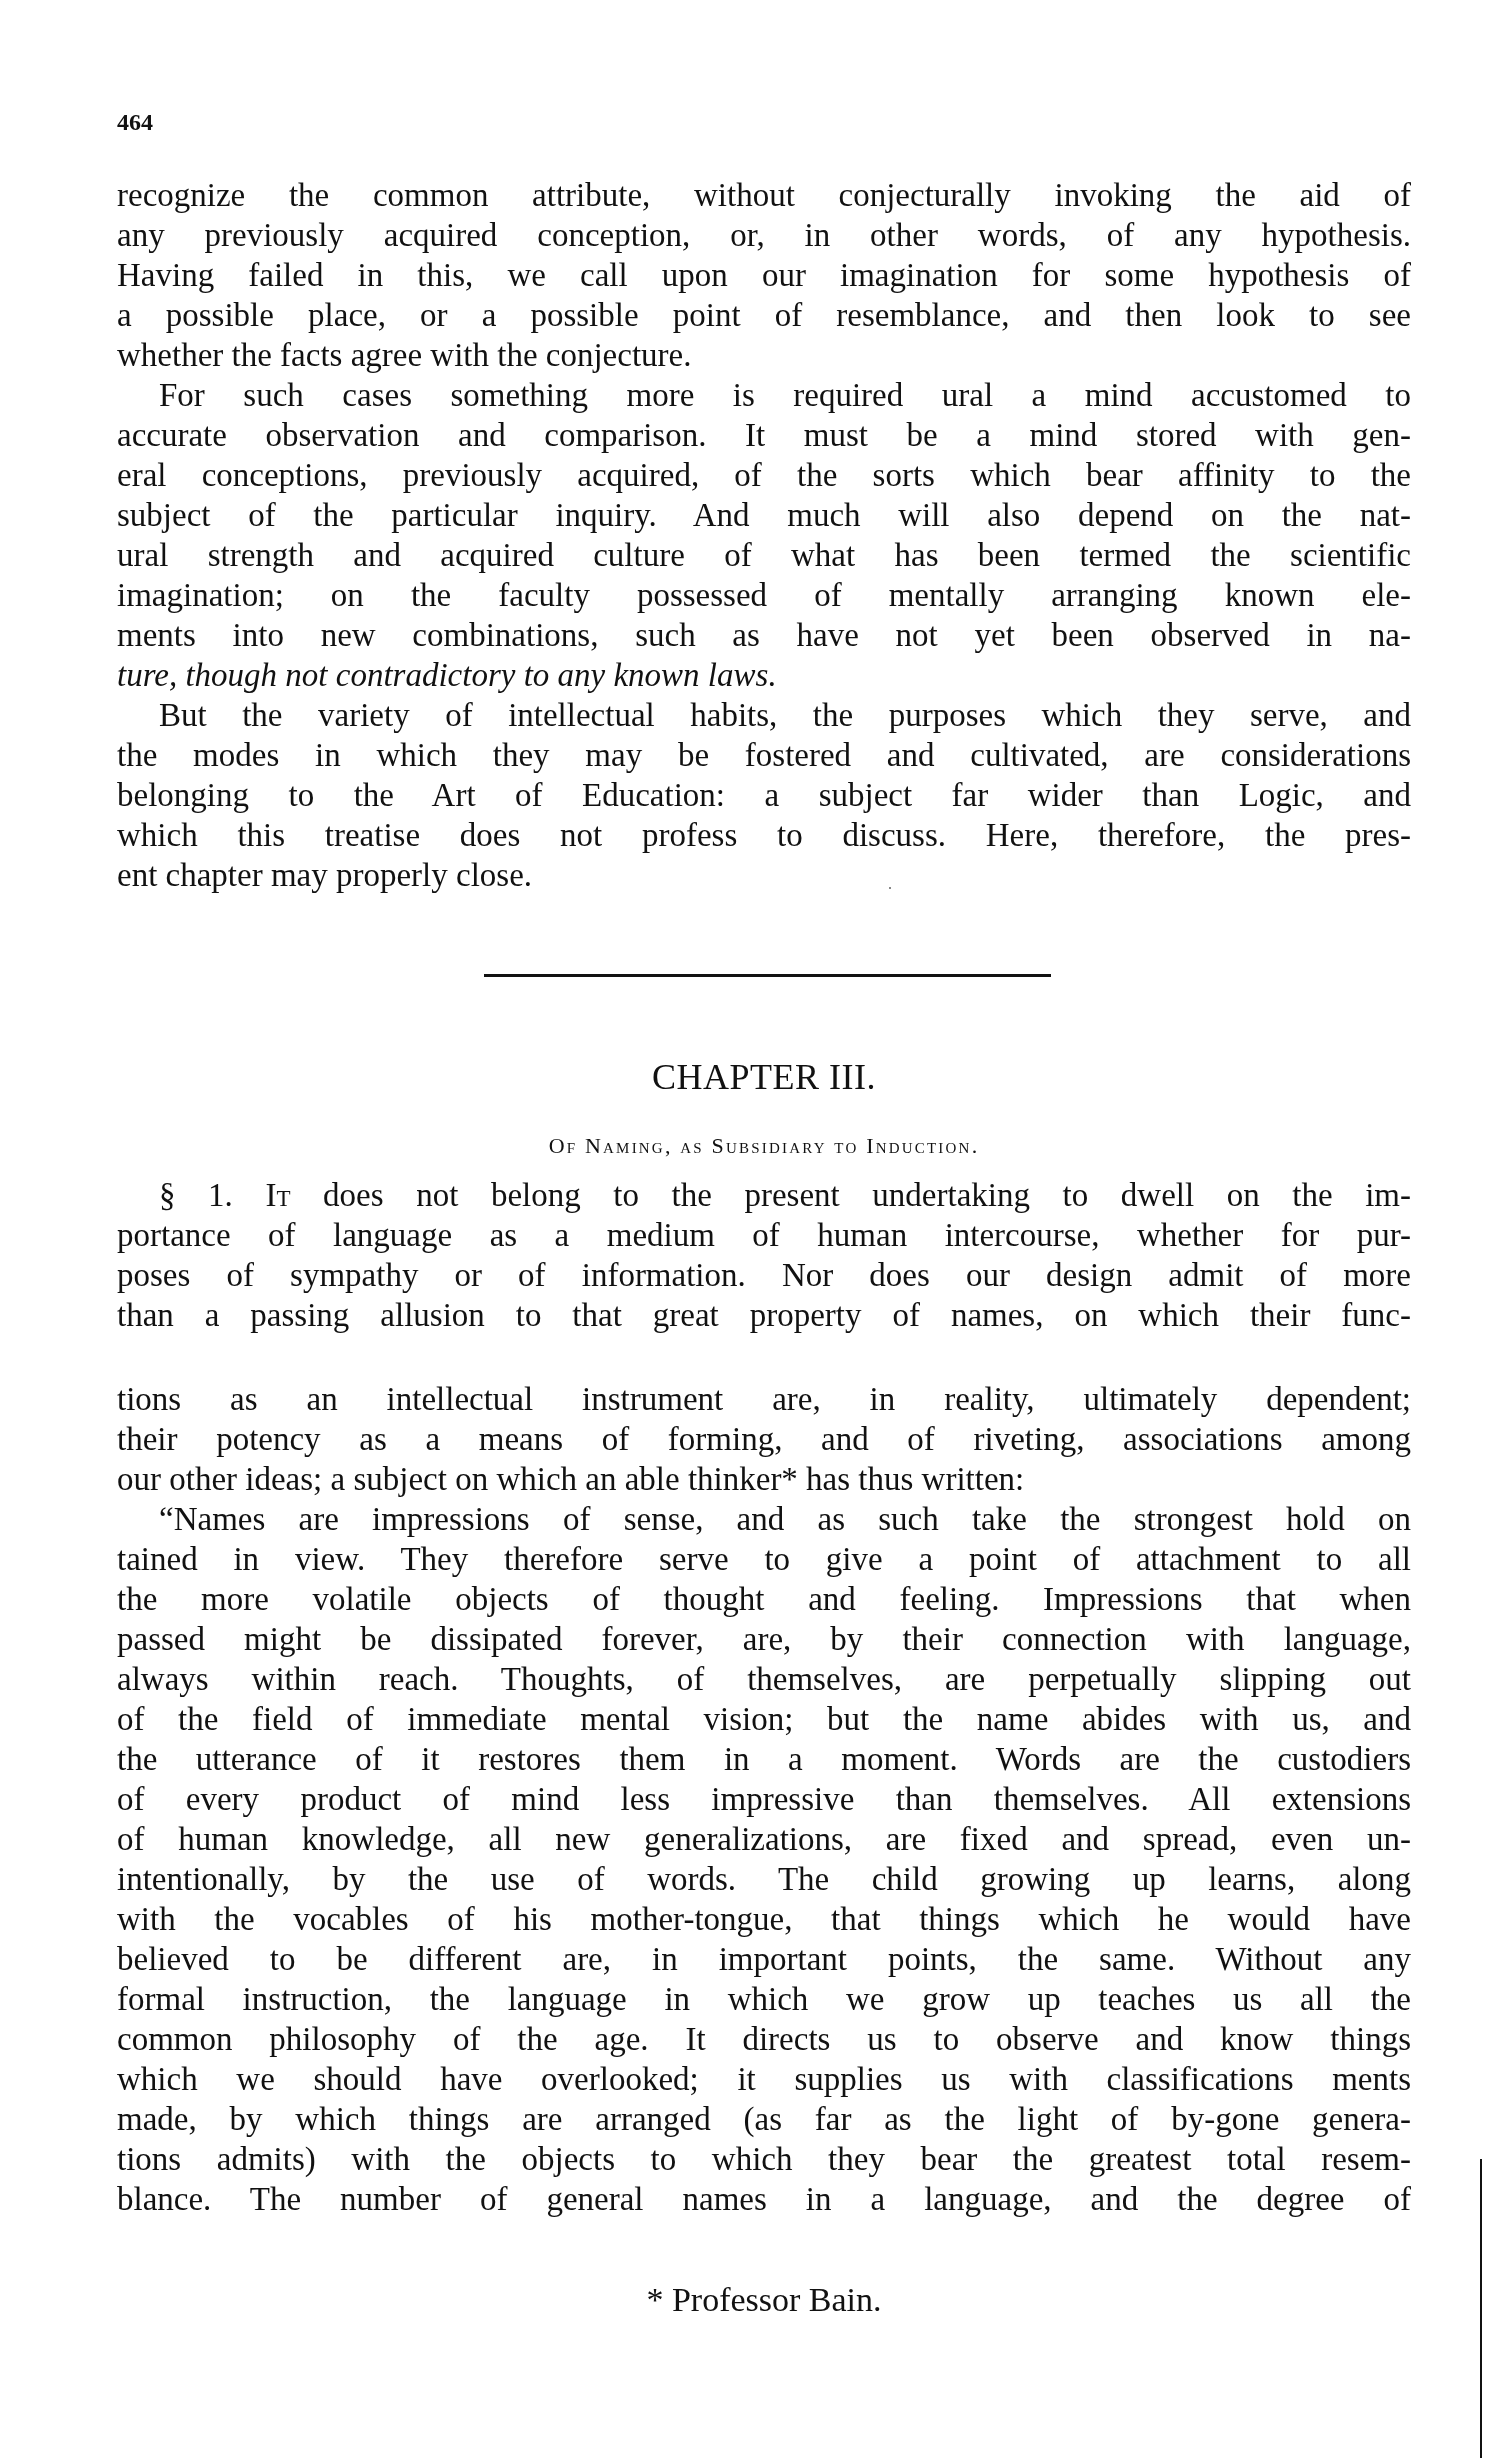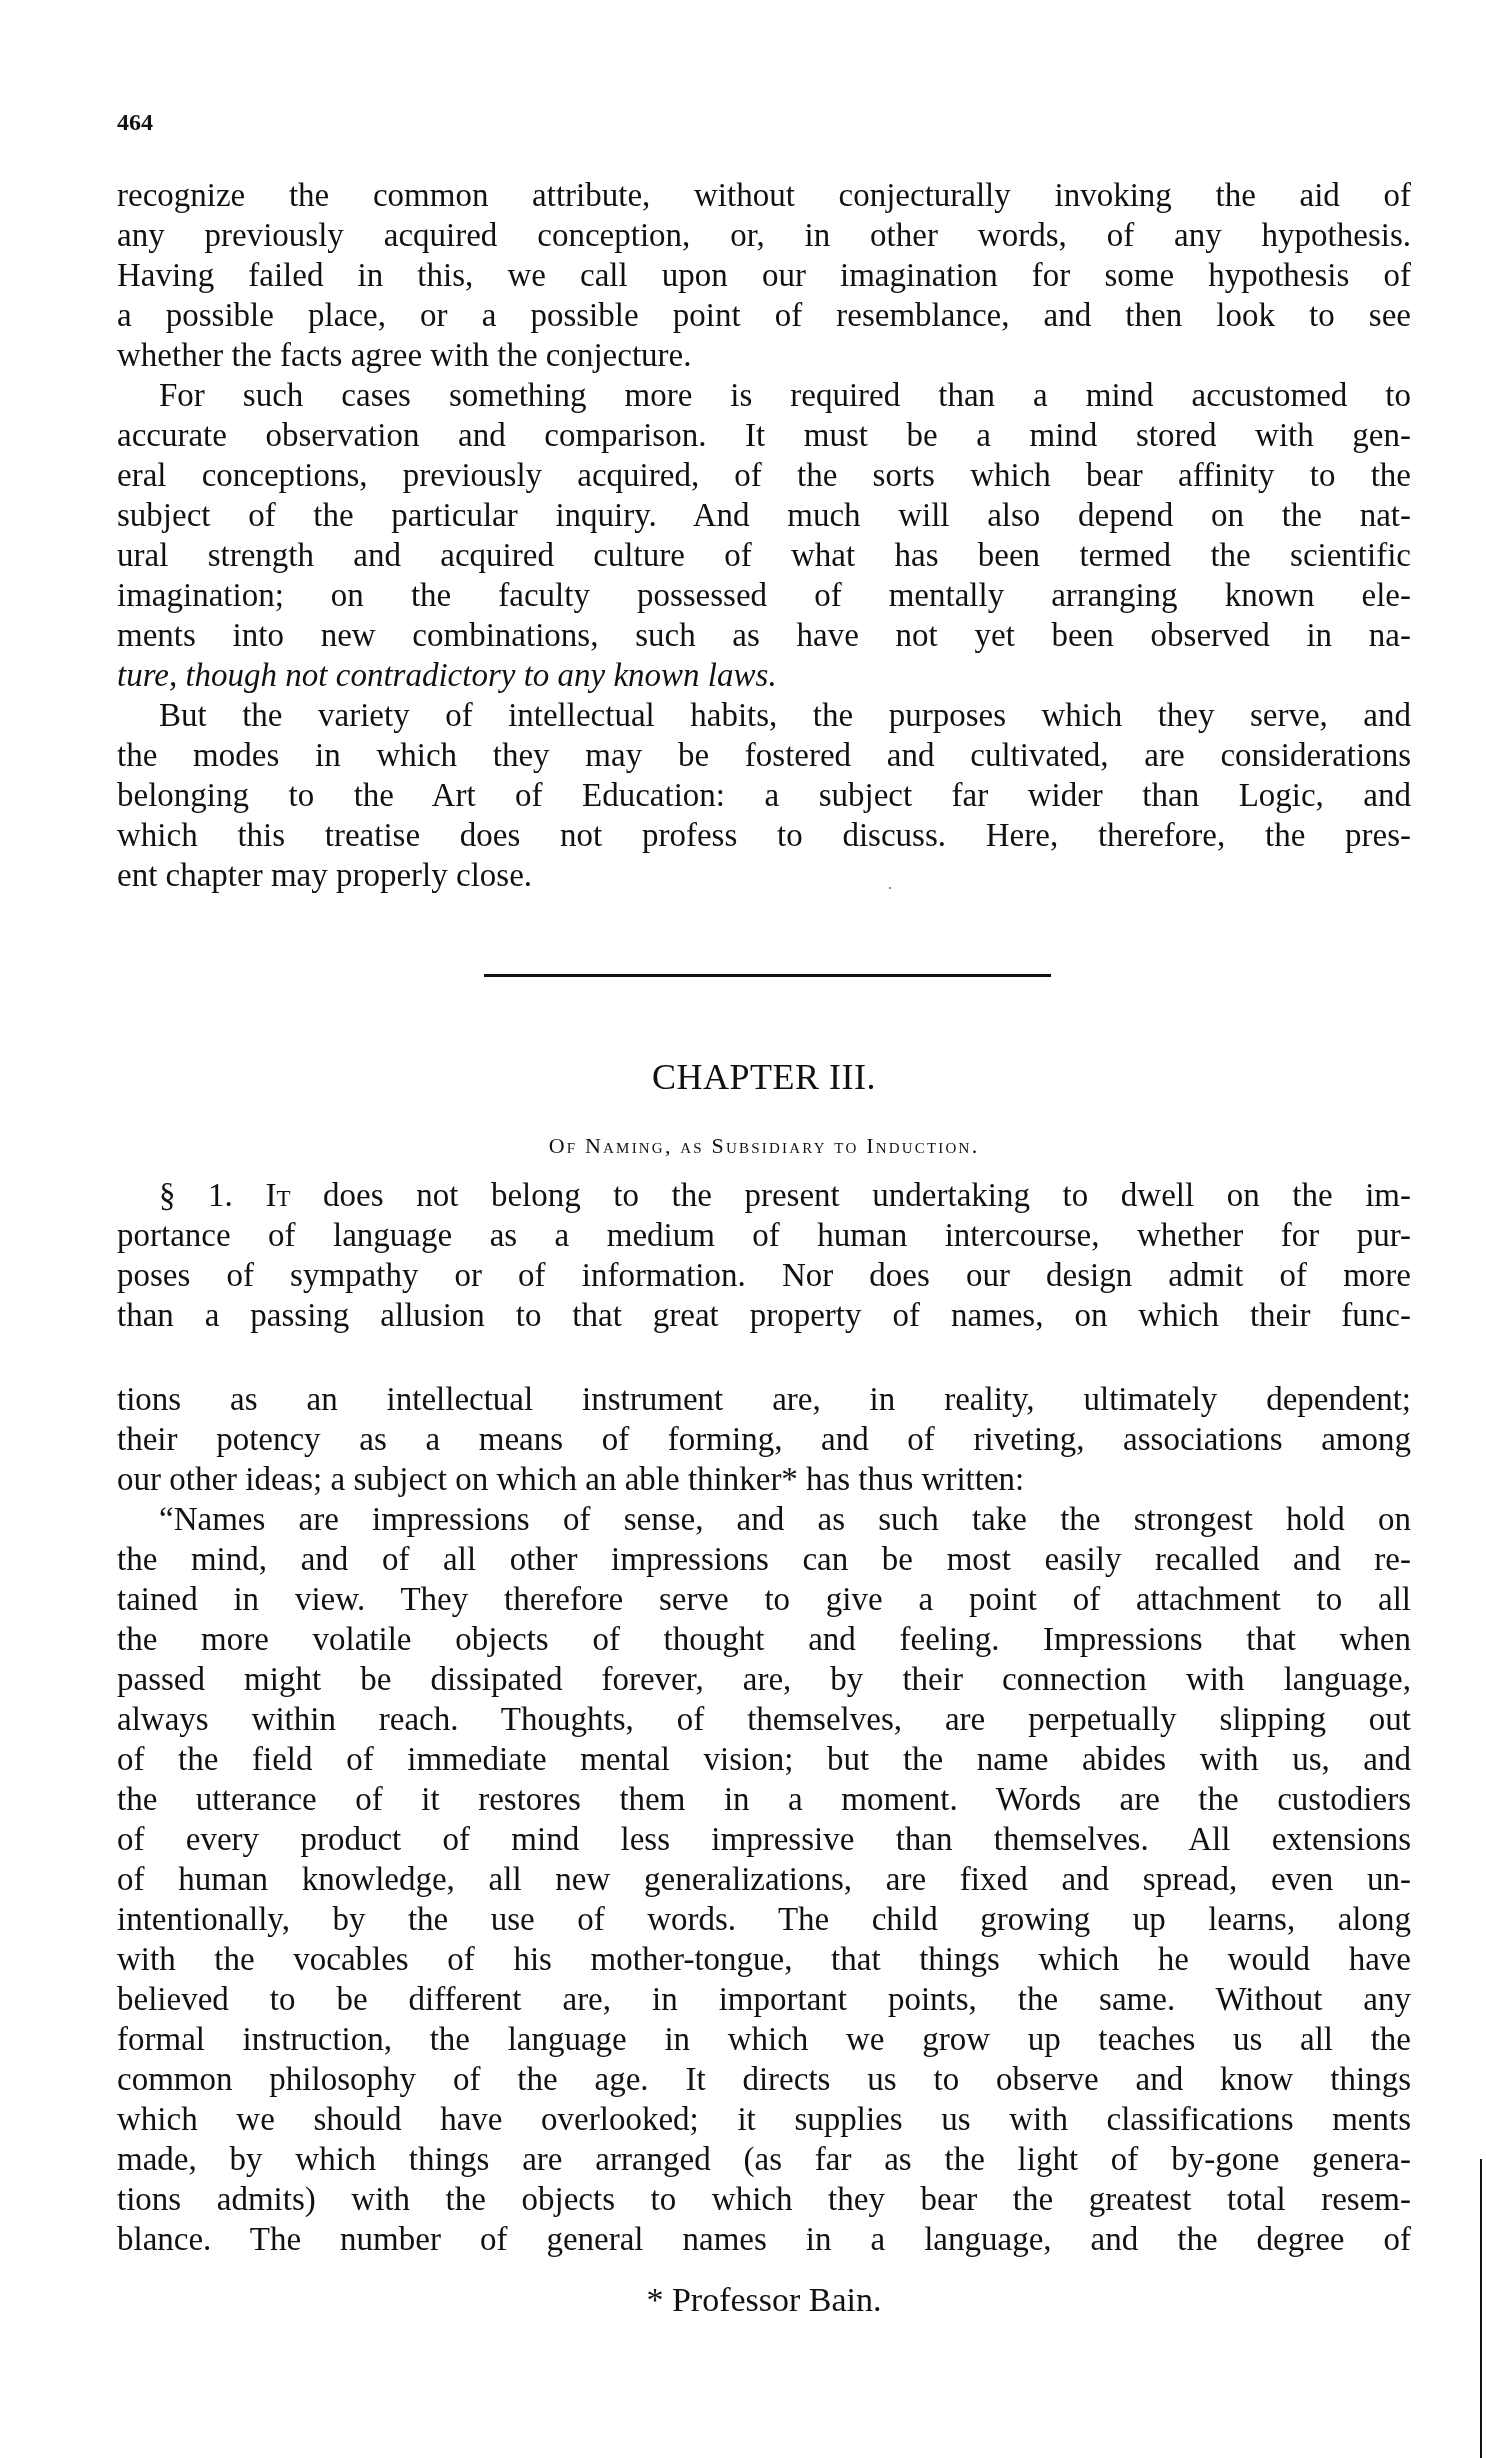--- a/index.html
+++ b/index.html
@@ -140,21 +140,21 @@
 
   <div>
     <span class="line" style="white-space: normal; overflow: hidden;">recognize the common attribute, without conjecturally invoking the aid of</span>
     <span class="line" style="white-space: normal; overflow: hidden;">any previously acquired conception, or, in other words, of any hypothesis.</span>
     <span class="line" style="white-space: normal; overflow: hidden;">Having failed in this, we call upon our imagination for some hypothesis of</span>
     <span class="line" style="white-space: normal; overflow: hidden;">a possible place, or a possible point of resemblance, and then look to see</span>
     <span class="line last" style="white-space: normal; overflow: hidden;">whether the facts agree with the conjecture.</span>
   </div>
 
   <div>
-    <span class="line indent" style="white-space: normal; overflow: hidden;">For such cases something more is required than a mind accustomed to</span>
+    <span class="line indent" style="white-space: normal; overflow: hidden;">For such cases something more is required ural a mind accustomed to</span>
     <span class="line" style="white-space: normal; overflow: hidden;">accurate observation and comparison.  It must be a mind stored with gen-</span>
     <span class="line" style="white-space: normal; overflow: hidden;">eral conceptions, previously acquired, of the sorts which bear affinity to the</span>
     <span class="line" style="white-space: normal; overflow: hidden;">subject of the particular inquiry.  And much will also depend on the nat-</span>
     <span class="line" style="white-space: normal; overflow: hidden;">ural strength and acquired culture of what has been termed the scientific</span>
     <span class="line" style="white-space: normal; overflow: hidden;">imagination; on the faculty possessed of mentally arranging known ele-</span>
     <span class="line" style="white-space: normal; overflow: hidden;">ments into new combinations, such as have not yet been observed in na-</span>
     <span class="line last" style="white-space: normal; overflow: hidden; font-style: italic;">ture, though not contradictory to any known laws.</span>
   </div>
 
   <div>
@@ -178,21 +178,20 @@
     <span class="line indent" style="white-space: normal; overflow: hidden;"><span class="txt"><span>§ 1.</span> <span class="sc">It</span><span> does not belong to the present undertaking to dwell on the im-</span></span></span>
     <span class="line" style="white-space: normal; overflow: hidden;">portance of language as a medium of human intercourse, whether for pur-</span>
     <span class="line" style="white-space: normal; overflow: hidden;">poses of sympathy or of information.  Nor does our design admit of more</span>
     <span class="line" style="white-space: normal; overflow: hidden;">than a passing allusion to that great property of names, on which their func-</span>
     <span class="line" style="white-space: normal; overflow: hidden; margin-top: 44px;">tions as an intellectual instrument are, in reality, ultimately dependent;</span>
     <span class="line" style="white-space: normal; overflow: hidden;">their potency as a means of forming, and of riveting, associations among</span>
     <span class="line last" style="white-space: normal; overflow: hidden;">our other ideas; a subject on which an able thinker* has thus written:</span>
   </div>
   <div>
     <span class="line indent" style="white-space: normal; overflow: hidden;">“Names are impressions of sense, and as such take the strongest hold on</span>
-    <span class="line" style="white-space: normal; overflow: hidden;">the mind, and of all other impressions can be most easily recalled and re-</span>
     <span class="line" style="white-space: normal; overflow: hidden;">tained in view.  They therefore serve to give a point of attachment to all</span>
     <span class="line" style="white-space: normal; overflow: hidden;">the more volatile objects of thought and feeling.  Impressions that when</span>
     <span class="line" style="white-space: normal; overflow: hidden;">passed might be dissipated forever, are, by their connection with language,</span>
     <span class="line" style="white-space: normal; overflow: hidden;">always within reach.  Thoughts, of themselves, are perpetually slipping out</span>
     <span class="line" style="white-space: normal; overflow: hidden;">of the field of immediate mental vision; but the name abides with us, and</span>
     <span class="line" style="white-space: normal; overflow: hidden;">the utterance of it restores them in a moment.  Words are the custodiers</span>
     <span class="line" style="white-space: normal; overflow: hidden;">of every product of mind less impressive than themselves.  All extensions</span>
     <span class="line" style="white-space: normal; overflow: hidden;">of human knowledge, all new generalizations, are fixed and spread, even un-</span>
     <span class="line" style="white-space: normal; overflow: hidden;">intentionally, by the use of words.  The child growing up learns, along</span>
     <span class="line" style="white-space: normal; overflow: hidden;">with the vocables of his mother-tongue, that things which he would have</span>

